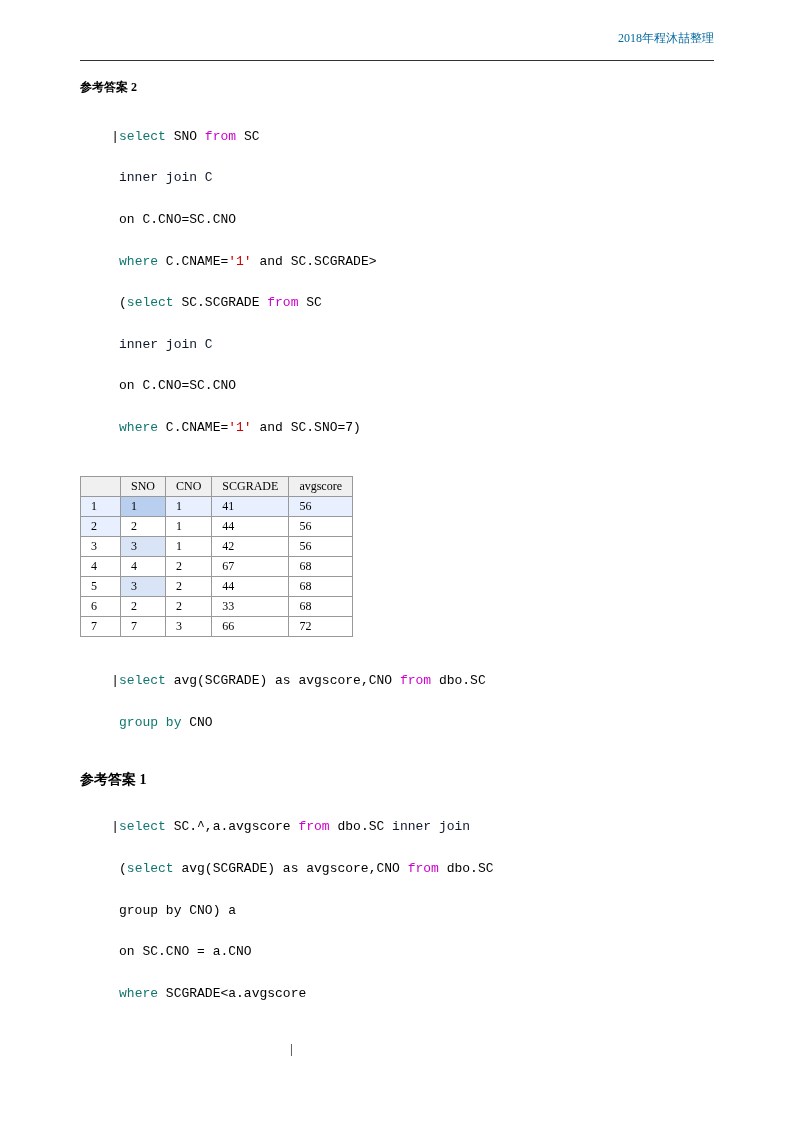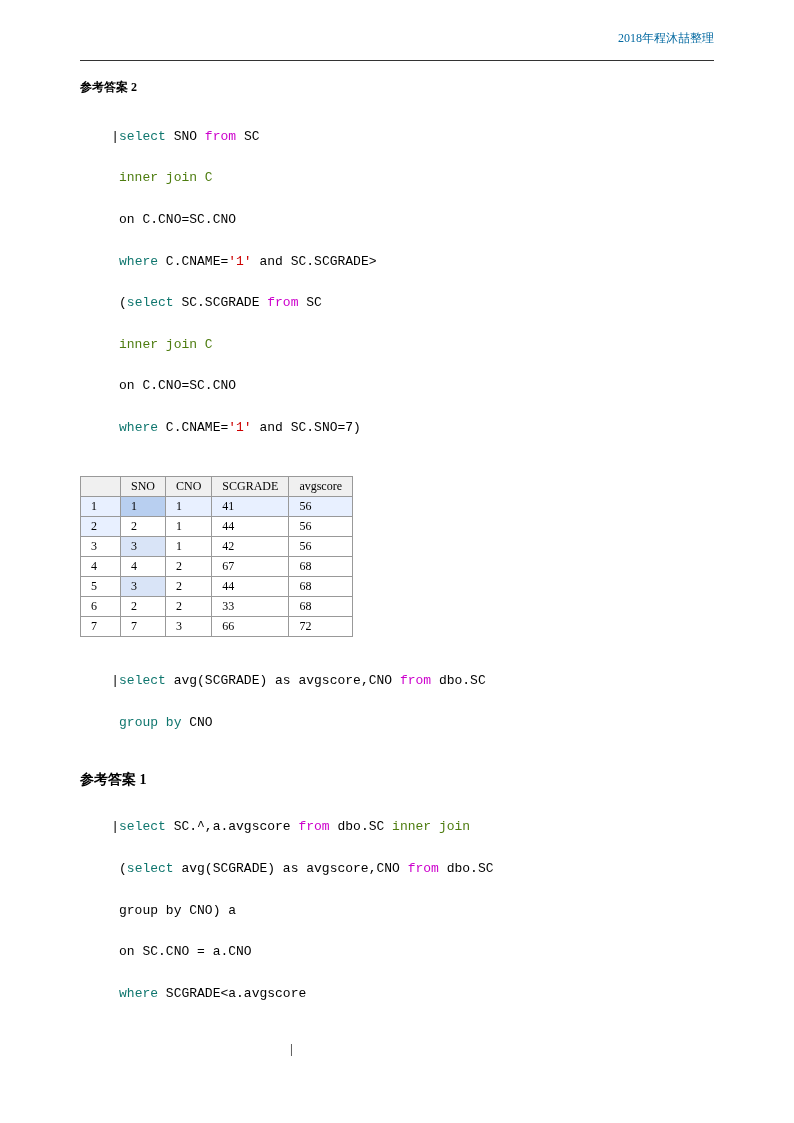--- a/index.html
+++ b/index.html
@@ -39,21 +39,21 @@
 
     .code-block {
       font-family: "Courier New", Courier, monospace;
       font-size: 13px;
       line-height: 1.6;
       margin-bottom: 16px;
       white-space: pre;
     }
 
     .kw-blue { color: #0f766e; }
-    .kw-cyan { color: #4d7c0f; }
+    .kw-cyan { color: #0f172a; }
     .kw-magenta { color: #cc00cc; text-align: center; }
     .kw-black { color: #000; }
     .kw-red { color: #cc0000; }
 
     .heading-17 {
       font-size: 16px;
       font-weight: bold;
       margin: 18px 0 12px 0;
       color: #000;
     }

